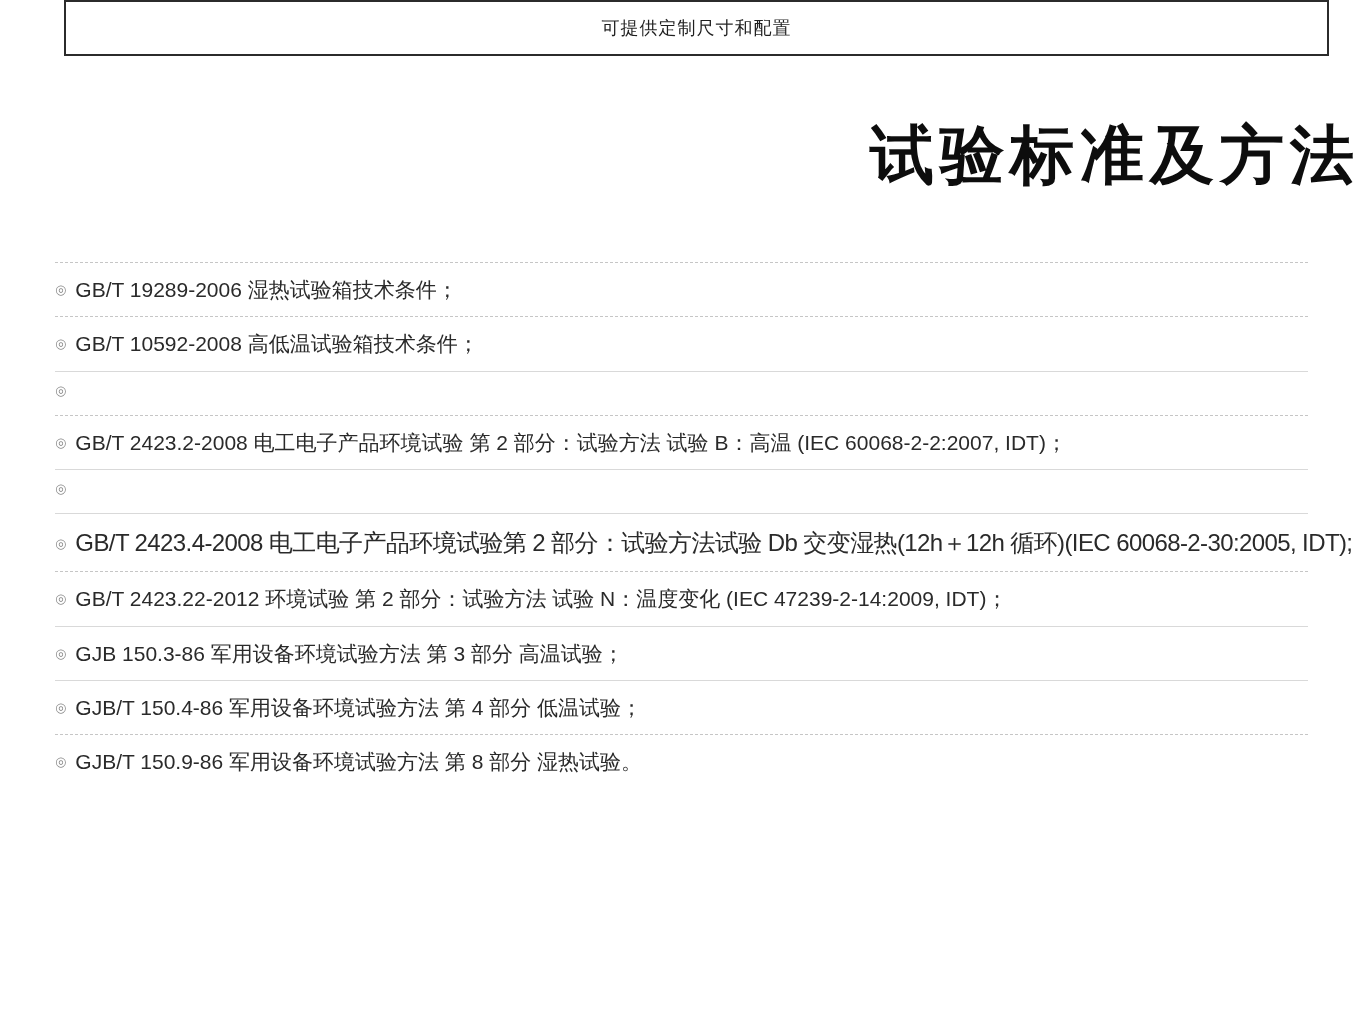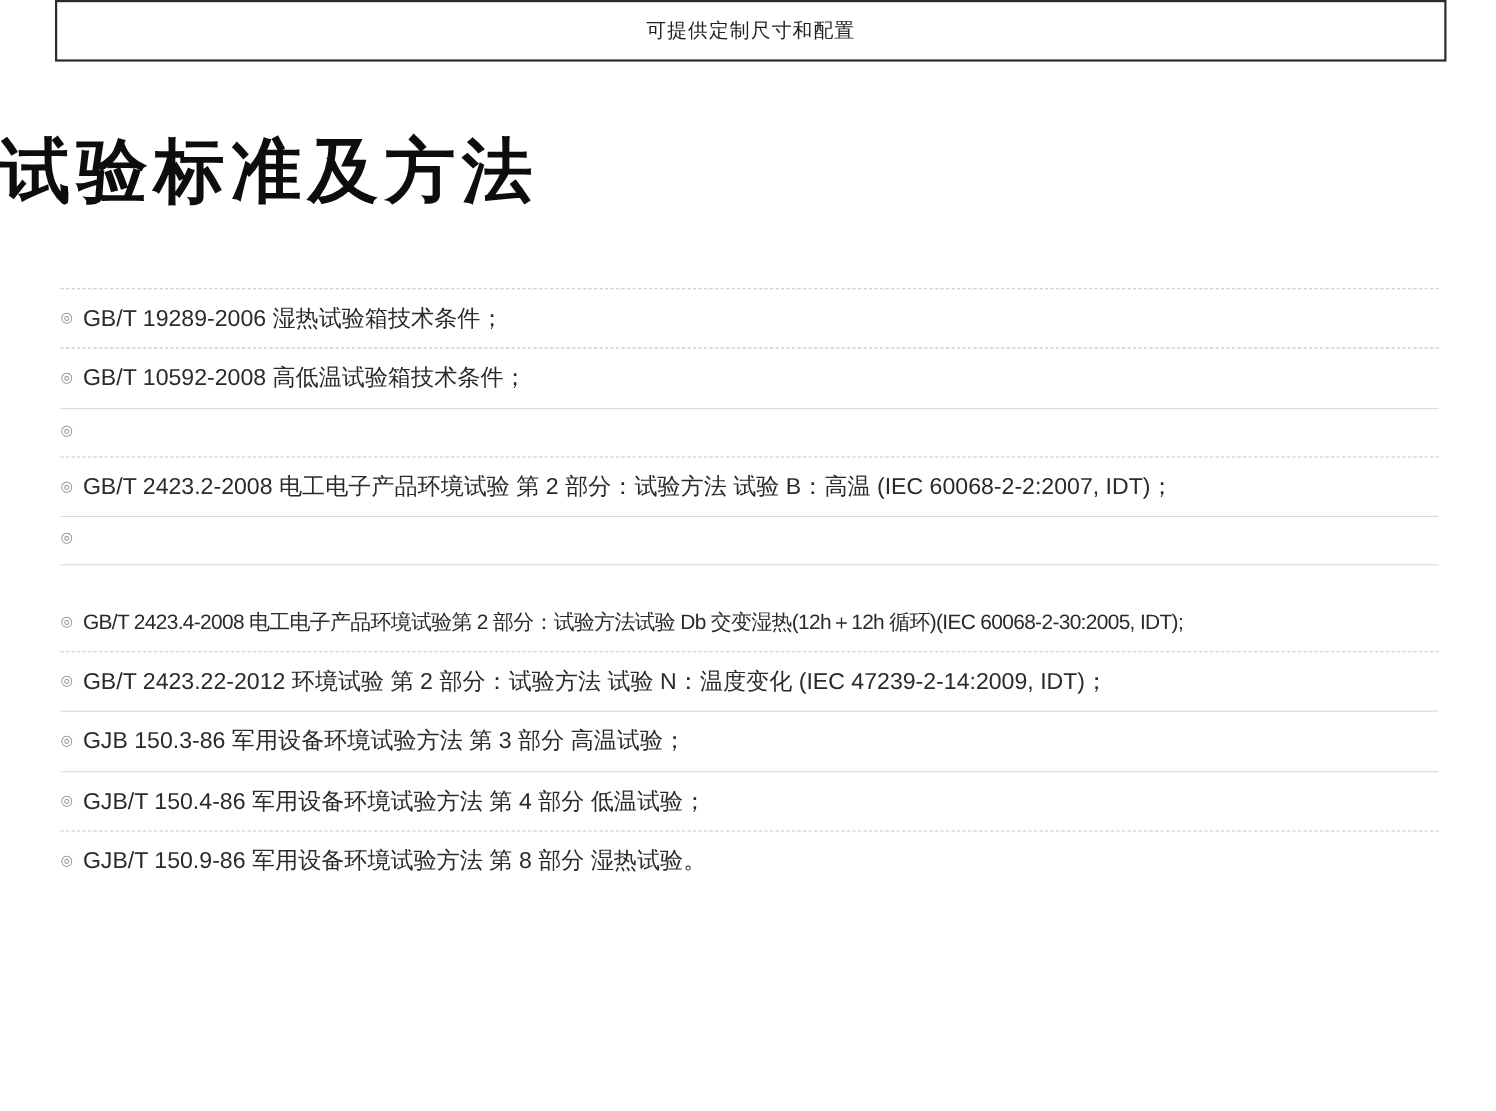--- a/index.html
+++ b/index.html
@@ -18,21 +18,21 @@
   .page {
     position: relative;
     width: 1360px;
     height: 1010px;
     box-sizing: border-box;
   }
 
   
   .banner {
     position: absolute;
-    left: 50px;
+    left: 64px;
     top: 0px;
     width: 1265px;
     height: 56px;
     border: 2px solid #2b2b2b;
     border-top: 2px solid #2b2b2b;
     box-sizing: border-box;
     display: flex;
     align-items: center;
     justify-content: center;
     background: #ffffff;
@@ -43,21 +43,21 @@
     color: #1f1f1f;
     font-family: "Liberation Sans", "DejaVu Sans", sans-serif;
   }
 
   
   .heading {
     position: absolute;
     left: 0;
     top: 112px;
     width: 1360px;
-    text-align: left;
+    text-align: right;
     font-size: 64px;
     font-weight: bold;
     letter-spacing: 6px;
     color: #0d0d0d;
     font-family: "DejaVu Sans", "Liberation Sans", sans-serif;
   }
 
   
   .std-list {
     position: absolute;
@@ -88,23 +88,22 @@
     margin-right: 9px;
     position: relative;
     top: -3px;
     flex: 0 0 auto;
   }
   .std-text {
     font-family: "Liberation Sans", "DejaVu Sans", sans-serif;
   }
   
   .std-item.compact .std-text {
-    font-size: 19px;
+    font-size: 24px;
     letter-spacing: -0.6px;
-    margin-top: 27px;
   }
 </style>
 </head>
 <body>
 
 <div class="page">
 
   <div class="banner">
     <div class="banner-text">可提供定制尺寸和配置</div>
   </div>

